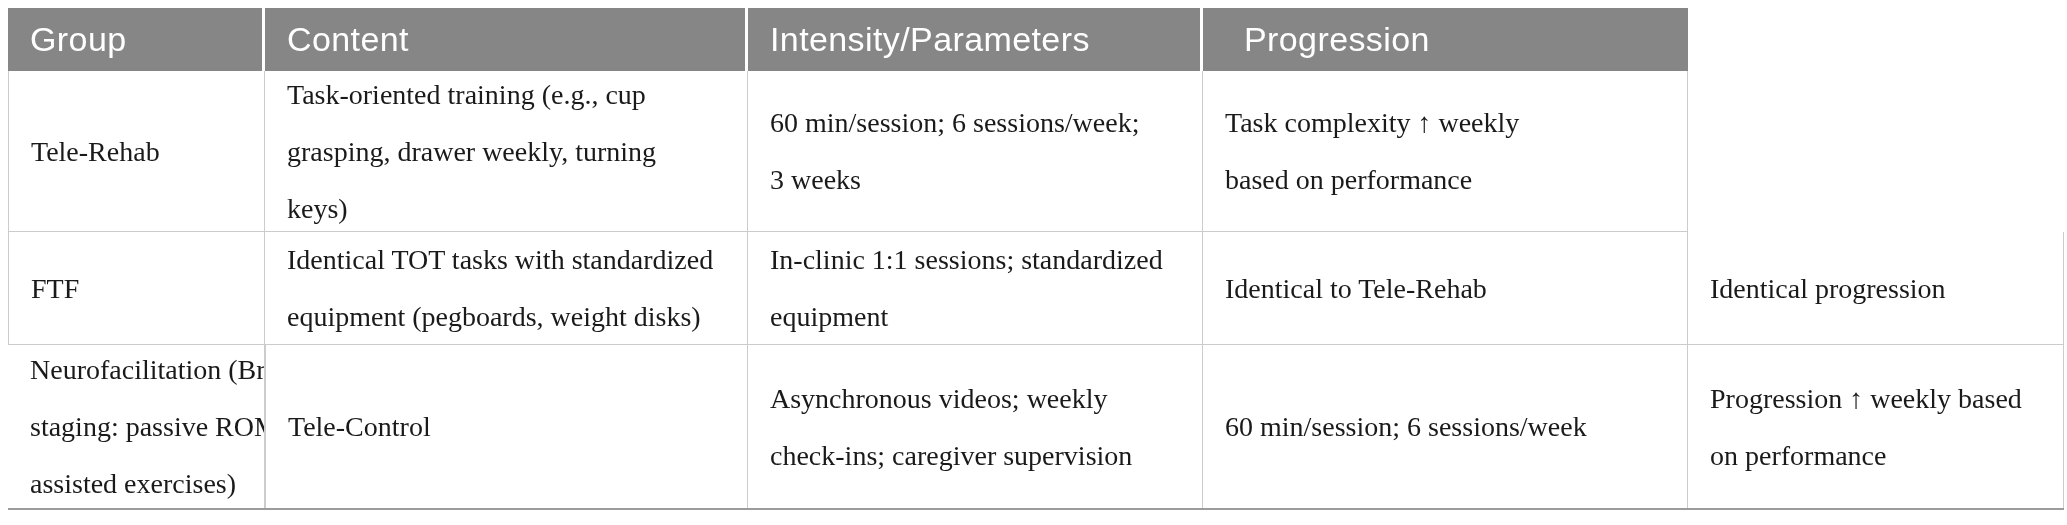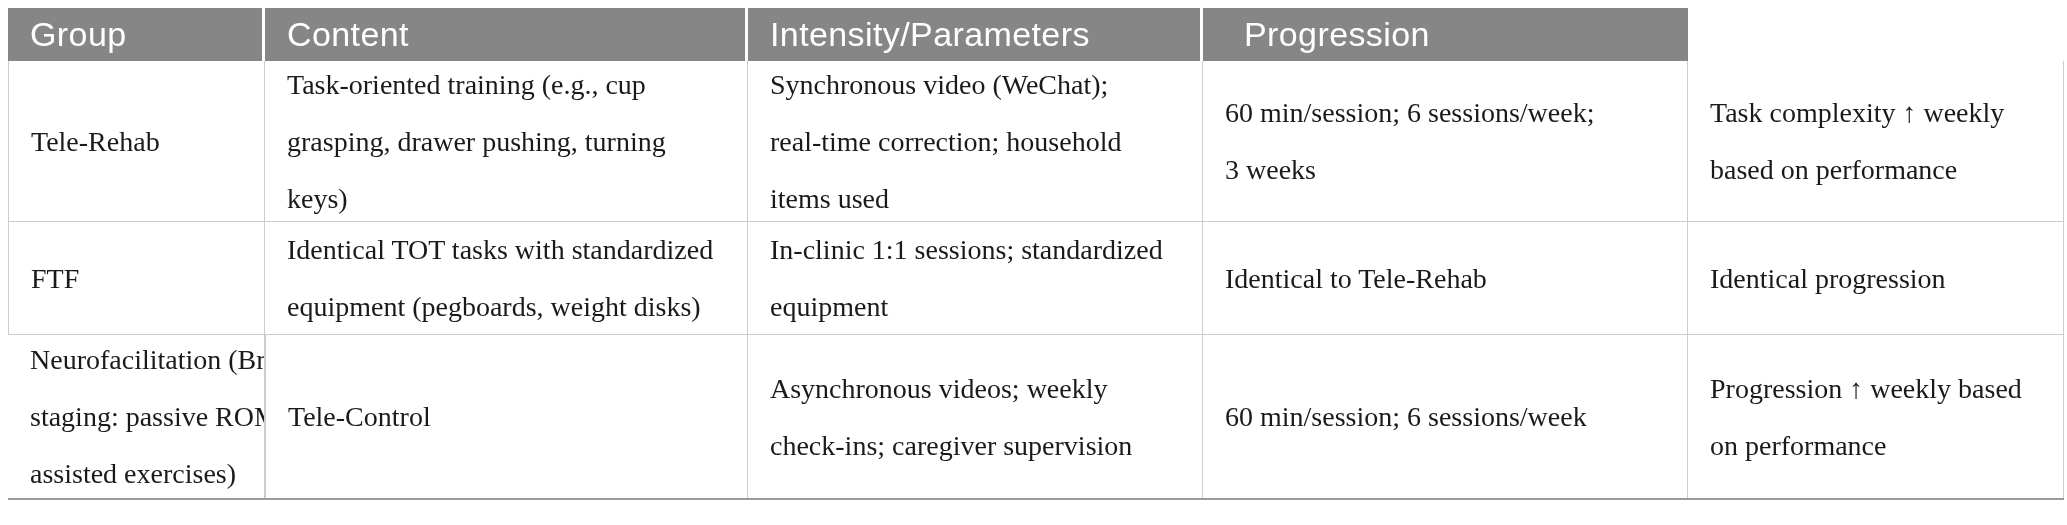--- a/index.html
+++ b/index.html
@@ -1,20 +1,20 @@
 <!DOCTYPE html>
 <html><head>
 <meta charset="utf-8">
 <style>
   html,body{margin:0;padding:0;background:#ffffff;}
   .page{position:relative;width:2067px;height:525px;background:#ffffff;overflow:hidden;
         font-family:"Liberation Serif",serif;}
   .tbl{position:absolute;left:8px;top:8px;width:2056px;}
   .grid{display:grid;grid-template-columns:257px 483px 455px 485px 376px;}
-  .hrow{height:53px;}
+  .hrow{height:63px;}
   .hcell{background:#868686;color:#ffffff;
          font-family:"Liberation Sans",sans-serif;font-size:34px;letter-spacing:0.4px;
          display:flex;align-items:center;box-sizing:border-box;padding-left:22px;
          border-right:3px solid #ffffff;overflow:hidden;}
   .hcell.last{border-right:none;padding-left:41px;}
   .row1{height:161px;}
   .row2{height:113px;}
   .row3{height:163px;}
   .cell{display:flex;align-items:center;box-sizing:border-box;
         padding-left:22px;padding-right:6px;
@@ -45,27 +45,22 @@
         <span class="txt">Progression</span>
       </div>
     </div>
 
     <div class="grid row1">
       <div class="cell first">
         <span class="txt">Tele-Rehab</span>
       </div>
       <div class="cell">
         <span class="txt">Task-oriented training (e.g., cup
-grasping, drawer pushing, turning
+grasping, drawer weekly, turning
 keys)</span>
-      </div>
-      <div class="cell">
-        <span class="txt">Synchronous video (WeChat);
-real-time correction; household
-items used</span>
       </div>
       <div class="cell">
         <span class="txt">60 min/session; 6 sessions/week;
 3 weeks</span>
       </div>
       <div class="cell">
         <span class="txt">Task complexity ↑ weekly
 based on performance</span>
       </div>
     </div>

